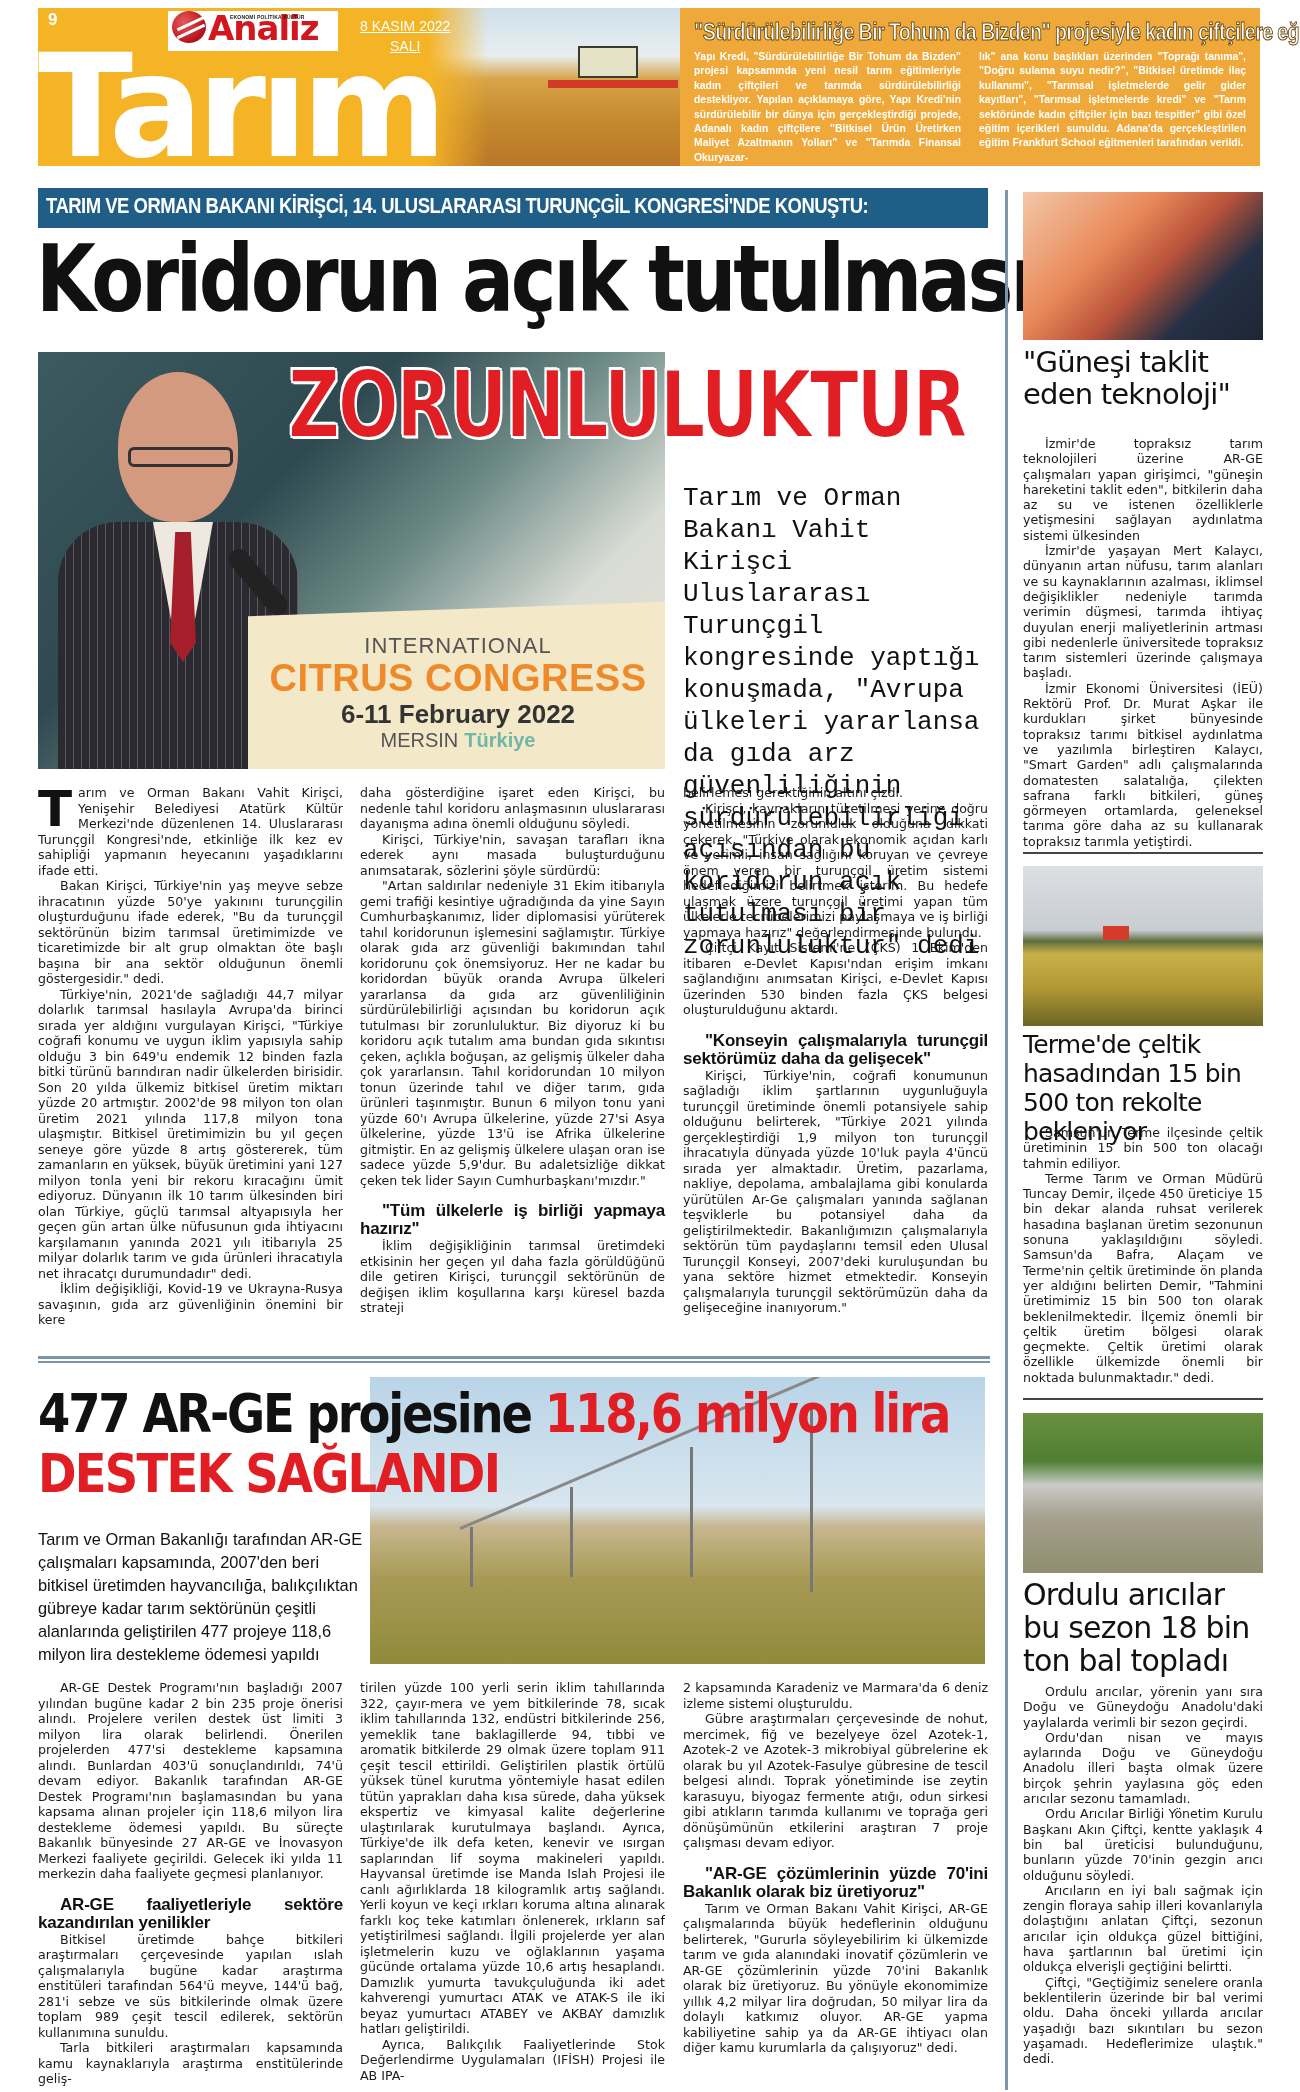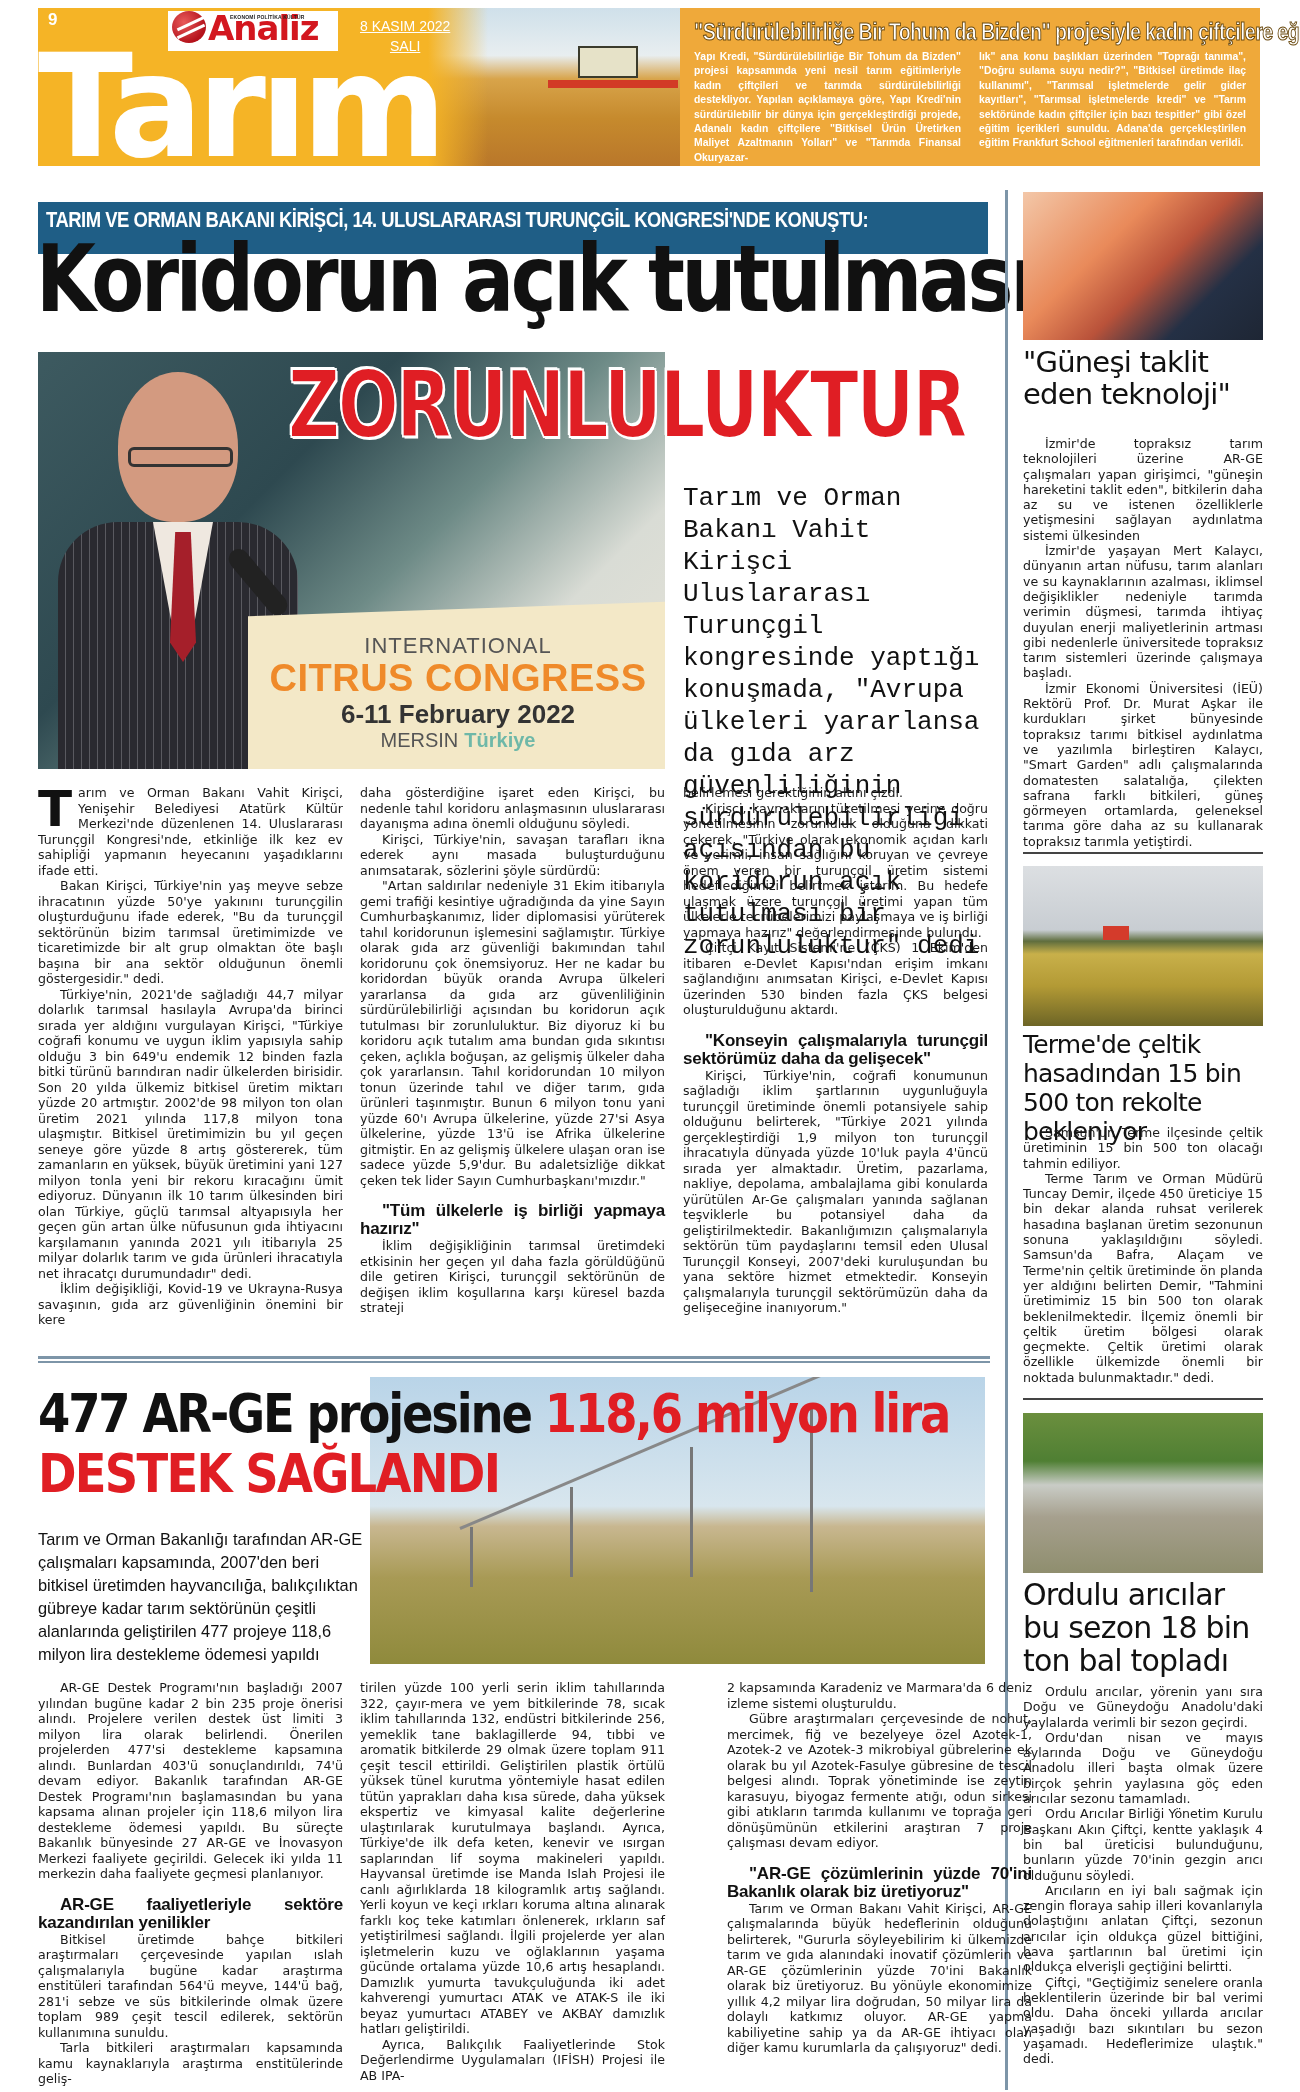--- a/index.html
+++ b/index.html
@@ -21,21 +21,21 @@
   .header-photo { position: absolute; left: 390px; top: 0; width: 290px; height: 158px; background: linear-gradient(180deg, #cfe0ea 0%, #e8eef0 30%, #d8a44a 45%, #c68a2d 70%, #b9772a 100%); }
   .header-photo::before { content: ""; position: absolute; left: 0; top: 0; width: 60px; height: 158px; background: linear-gradient(90deg, #f5b426, rgba(245,180,38,0)); }
   .harvester { position: absolute; left: 150px; top: 38px; width: 60px; height: 32px; background: #e6e2c8; border: 2px solid #3b3b2c; }
   .harvester-bar { position: absolute; left: 120px; top: 72px; width: 130px; height: 8px; background: #d23a26; }
   .promo-box { position: absolute; left: 680px; top: 8px; width: 580px; height: 158px; background: #efa93a; padding: 10px 14px 0 14px; }
   .promo-title { font-family: "Liberation Sans", sans-serif; font-weight: bold; font-size: 24px; color: #fff; letter-spacing: -0.8px; -webkit-text-stroke: 1px #6a4a10; white-space: nowrap; transform: scaleX(0.82); transform-origin: left; }
   .promo-cols { display: flex; gap: 18px; margin-top: 4px; }
   .promo-col { flex: 1; color: #fff; font-size: 10.4px; line-height: 14.4px; font-weight: bold; text-align: justify; }
 
   
-  .kicker { position: absolute; left: 38px; top: 202px; width: 950px; height: 52px; background: #1f5e86; color: #fff; font-weight: bold; font-size: 22px; line-height: 36px; padding-left: 8px; white-space: nowrap; overflow: hidden; letter-spacing: -0.6px; }
+  .kicker { position: absolute; left: 38px; top: 188px; width: 950px; height: 40px; background: #1f5e86; color: #fff; font-weight: bold; font-size: 22px; line-height: 36px; padding-left: 8px; white-space: nowrap; overflow: hidden; letter-spacing: -0.6px; }
   .kicker span { display: inline-block; transform: scaleX(0.84); transform-origin: left; }
   .headline-1 { position: absolute; left: 36px; top: 230px; font-family: "DejaVu Sans", sans-serif; font-weight: bold; font-size: 92px; line-height: 100px; color: #111; letter-spacing: -4px; white-space: nowrap; transform: scaleX(0.84); transform-origin: left; }
   .main-photo { position: absolute; left: 38px; top: 352px; width: 627px; height: 417px; background: linear-gradient(135deg, #3d5a60 0%, #2e4950 35%, #6d8a86 55%, #d9dcd5 75%, #e6e3d8 100%); overflow: hidden; }
   .photo-person { position: absolute; left: 20px; top: 20px; width: 220px; height: 400px; }
   .person-head { position: absolute; left: 60px; top: 0; width: 120px; height: 150px; border-radius: 50% 50% 45% 45%; background: #d39a80; }
   .person-glasses { position: absolute; left: 70px; top: 75px; width: 105px; height: 20px; border: 3px solid #333; border-radius: 6px; }
   .person-body { position: absolute; left: 0; top: 150px; width: 240px; height: 260px; background: repeating-linear-gradient(90deg, #2a2a30 0 7px, #5a5a60 7px 8px); border-radius: 60px 60px 0 0; }
   .person-shirt { position: absolute; left: 95px; top: 150px; width: 60px; height: 130px; background: #efe8e0; clip-path: polygon(0 0,100% 0,60% 100%,40% 100%); }
   .person-tie { position: absolute; left: 112px; top: 160px; width: 26px; height: 130px; background: #a51f2a; clip-path: polygon(20% 0,80% 0,100% 85%,50% 100%,0 85%); }
   .mic { position: absolute; left: 210px; top: 190px; width: 20px; height: 80px; background: #222; transform: rotate(-40deg); border-radius: 10px; }
@@ -77,21 +77,21 @@
   .arge-photo { position: absolute; left: 370px; top: 1377px; width: 615px; height: 287px; background: linear-gradient(180deg, #b9d4e8 0%, #d8e6ee 45%, #c8b790 52%, #a89a55 70%, #8f8a3c 100%); overflow: hidden; }
   .pivot-line { position: absolute; left: 90px; top: 150px; width: 520px; height: 3px; background: #888; transform: rotate(-23deg); transform-origin: left; }
   .pivot-tower { position: absolute; width: 3px; background: #777; }
   .arge-h1 { position: absolute; left: 38px; top: 1383px; font-family: "DejaVu Sans", sans-serif; font-weight: bold; font-size: 54px; line-height: 62px; letter-spacing: -2.5px; white-space: nowrap; transform: scaleX(0.86); transform-origin: left; z-index: 2; }
   .arge-h1 .dark { color: #111; }
   .arge-h1 .red { color: #e01e24; }
   .arge-h2 { position: absolute; left: 38px; top: 1443px; font-family: "DejaVu Sans", sans-serif; font-weight: bold; font-size: 54px; line-height: 62px; color: #e01e24; letter-spacing: -2px; white-space: nowrap; transform: scaleX(0.86); transform-origin: left; z-index: 2; }
   .arge-lede { position: absolute; left: 38px; top: 1528px; width: 325px; font-family: "Liberation Sans", sans-serif; font-size: 16.4px; line-height: 23px; color: #111; }
   .col-d { left: 38px; top: 1680px; width: 305px; }
   .col-e { left: 360px; top: 1680px; width: 305px; }
-  .col-f { left: 683px; top: 1680px; width: 305px; margin-left: 44px; }
+  .col-f { left: 683px; top: 1680px; width: 305px; }
 </style>
 </head>
 <body>
 
 <div class="masthead">
   <div class="header-photo">
     <div class="harvester"></div>
     <div class="harvester-bar"></div>
   </div>
   <div class="page-no">9</div>

